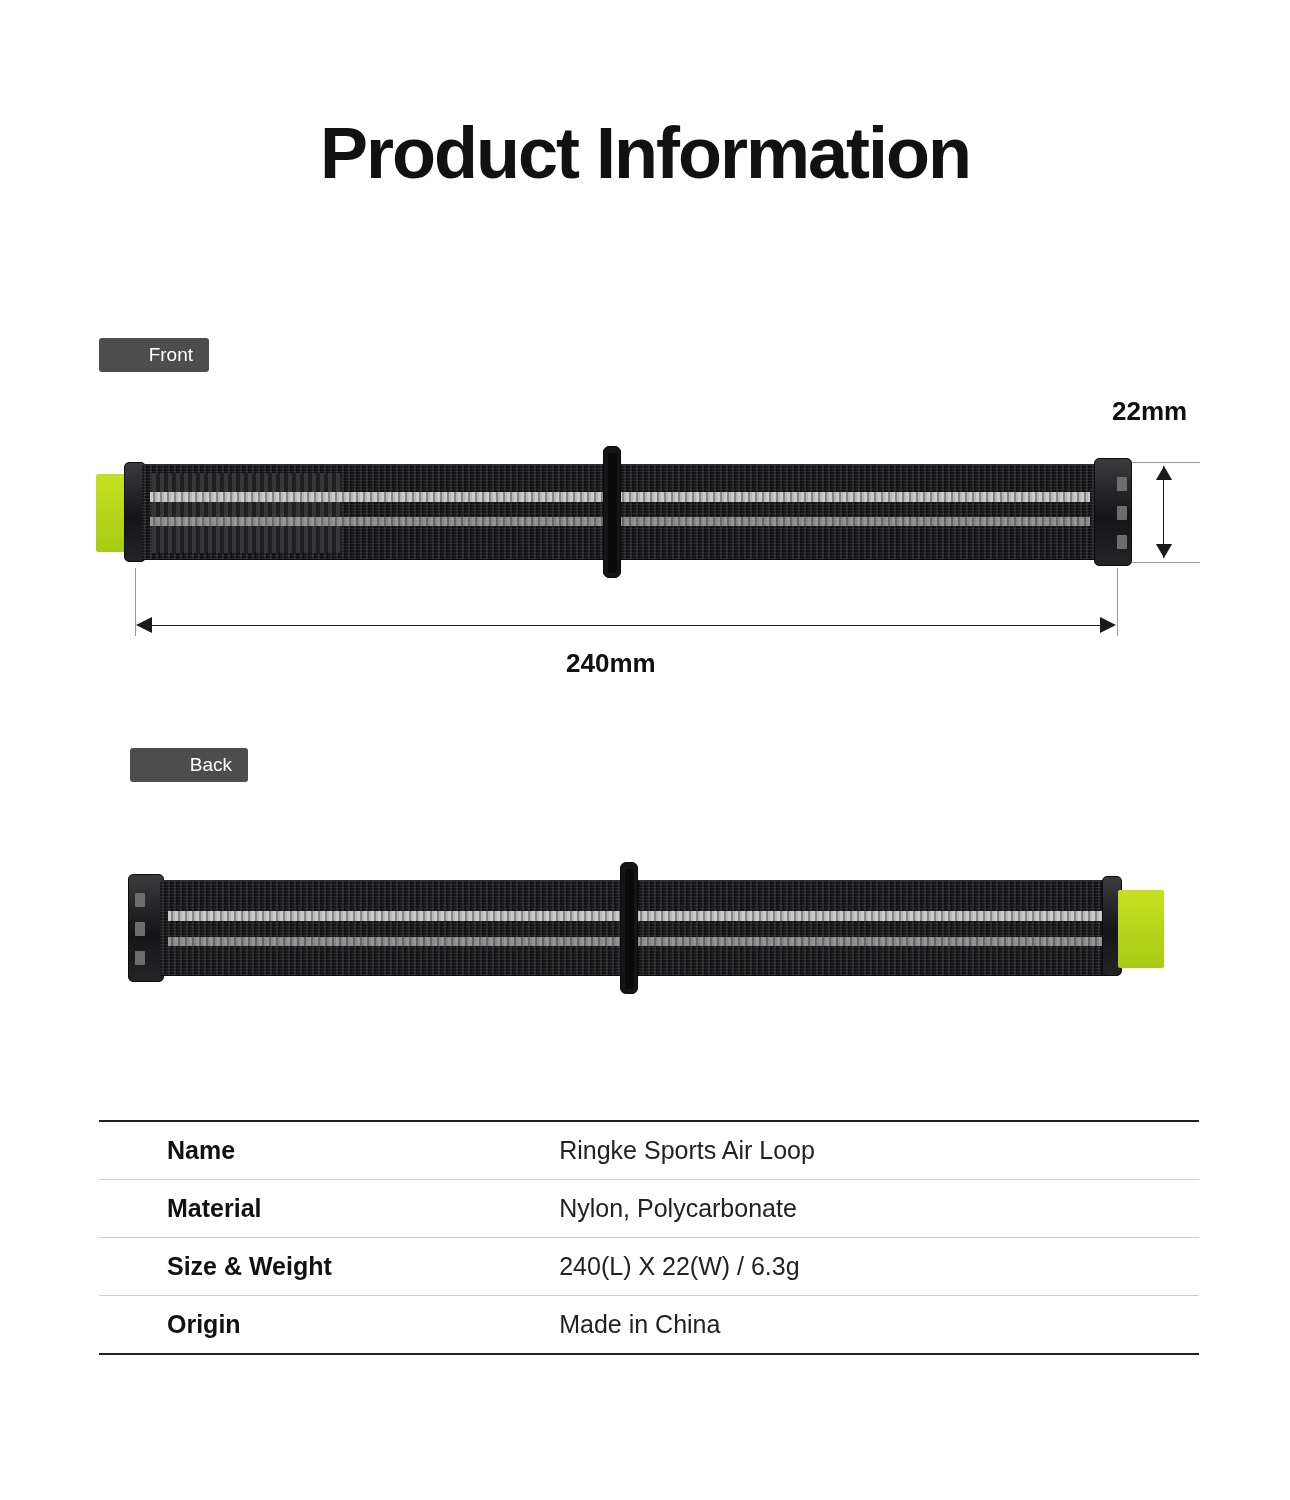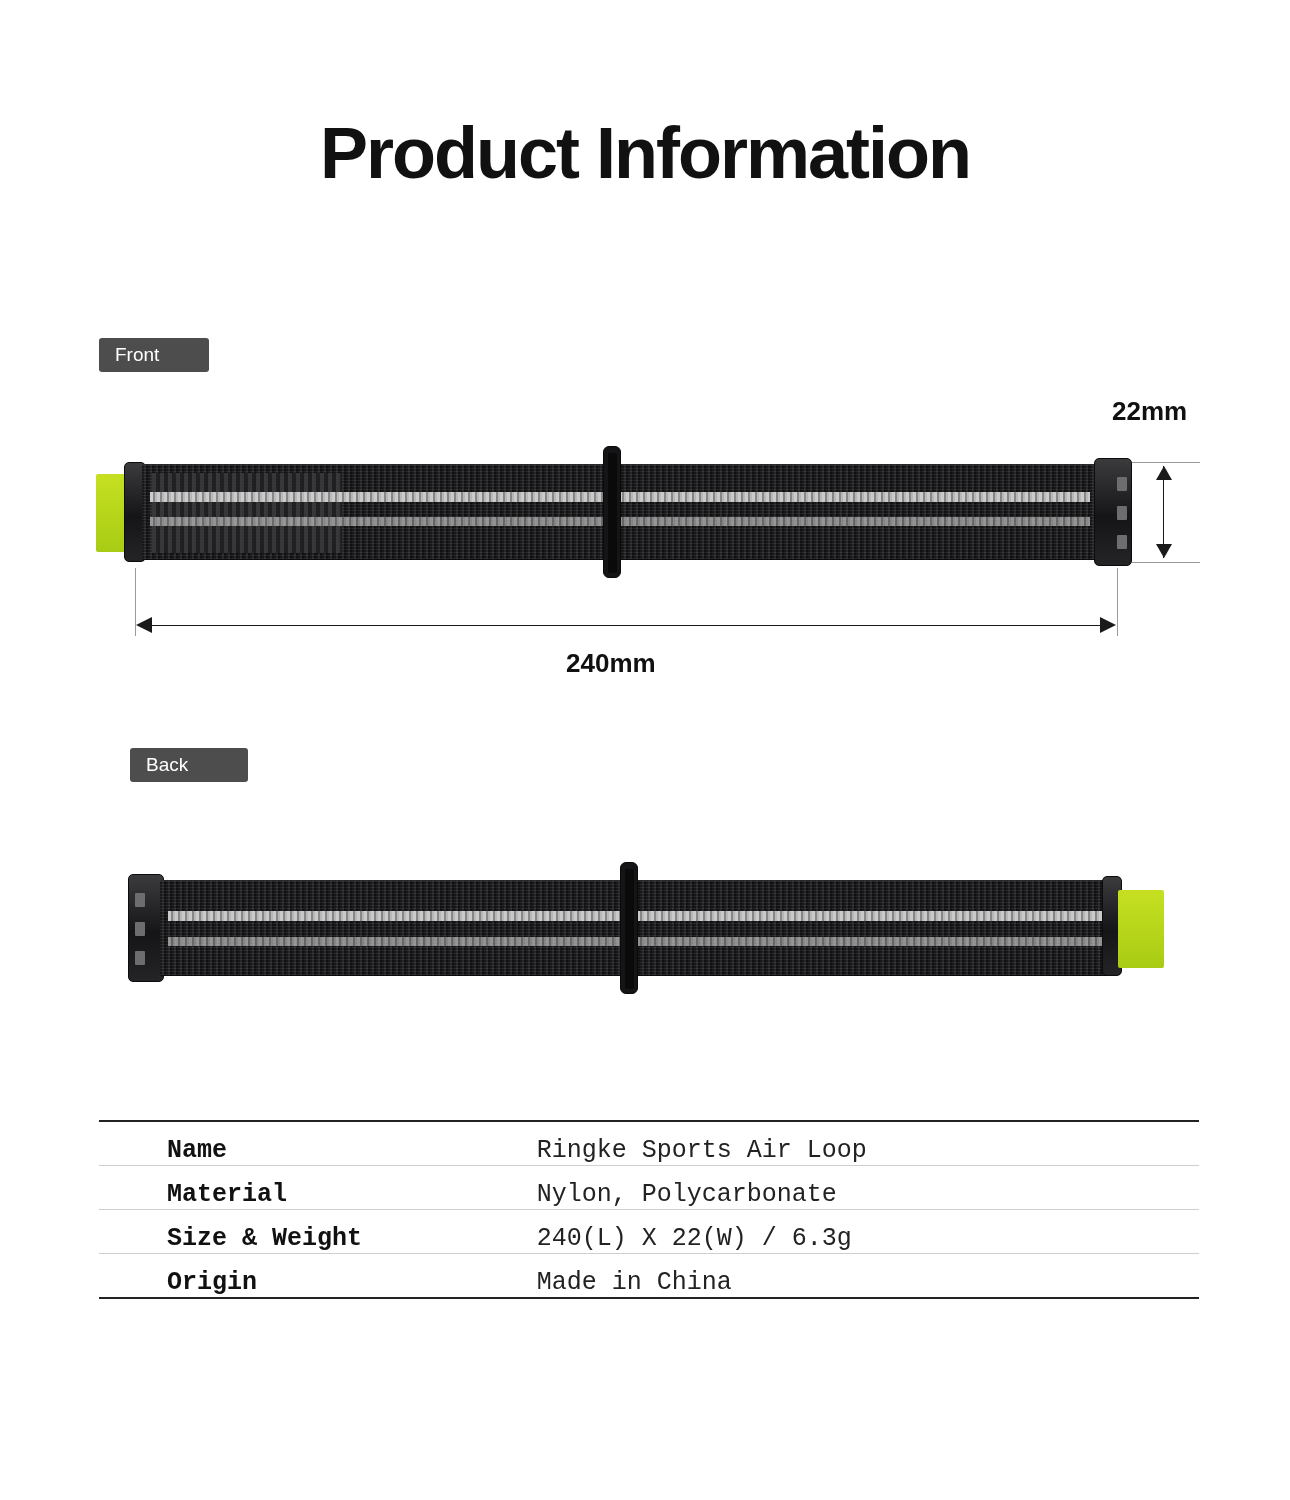--- a/index.html
+++ b/index.html
@@ -33,21 +33,21 @@
   
   .chip {
     position: absolute;
     background: #4d4d4d;
     color: #ffffff;
     font-size: 19px;
     height: 34px;
     line-height: 34px;
     padding: 0 16px;
     border-radius: 3px;
-    text-align: left;
+    text-align: right;
     font-family: "Liberation Sans", sans-serif;
   }
   .chip-front { top: 338px; left: 99px; width: 110px; }
   .chip-back  { top: 748px; left: 99px; width: 118px; margin-left: 31px; }
 
   
   .strap-wrap { position: absolute; }
 
   .strap {
     position: absolute;
@@ -145,23 +145,22 @@
     left: 99px;
     top: 1120px;
     width: 1100px;
     border-collapse: collapse;
     font-size: 25px;
   }
   .spec-table tr { border-bottom: 1px solid #cfcfcf; }
   .spec-table tr:first-child { border-top: 2px solid #222222; }
   .spec-table tr:last-child { border-bottom: 2px solid #222222; }
   .spec-table td {
-    padding: 14px 0 0 0;
+    padding: 14px 0 14px 0;
     vertical-align: middle;
-    font-family: Liberation Mono, monospace;
   }
   .spec-key {
     font-weight: bold;
     padding-left: 68px !important;
     color: #111111;
     white-space: nowrap;
   }
   .spec-val {
     text-align: left;
     padding-right: 68px !important;

